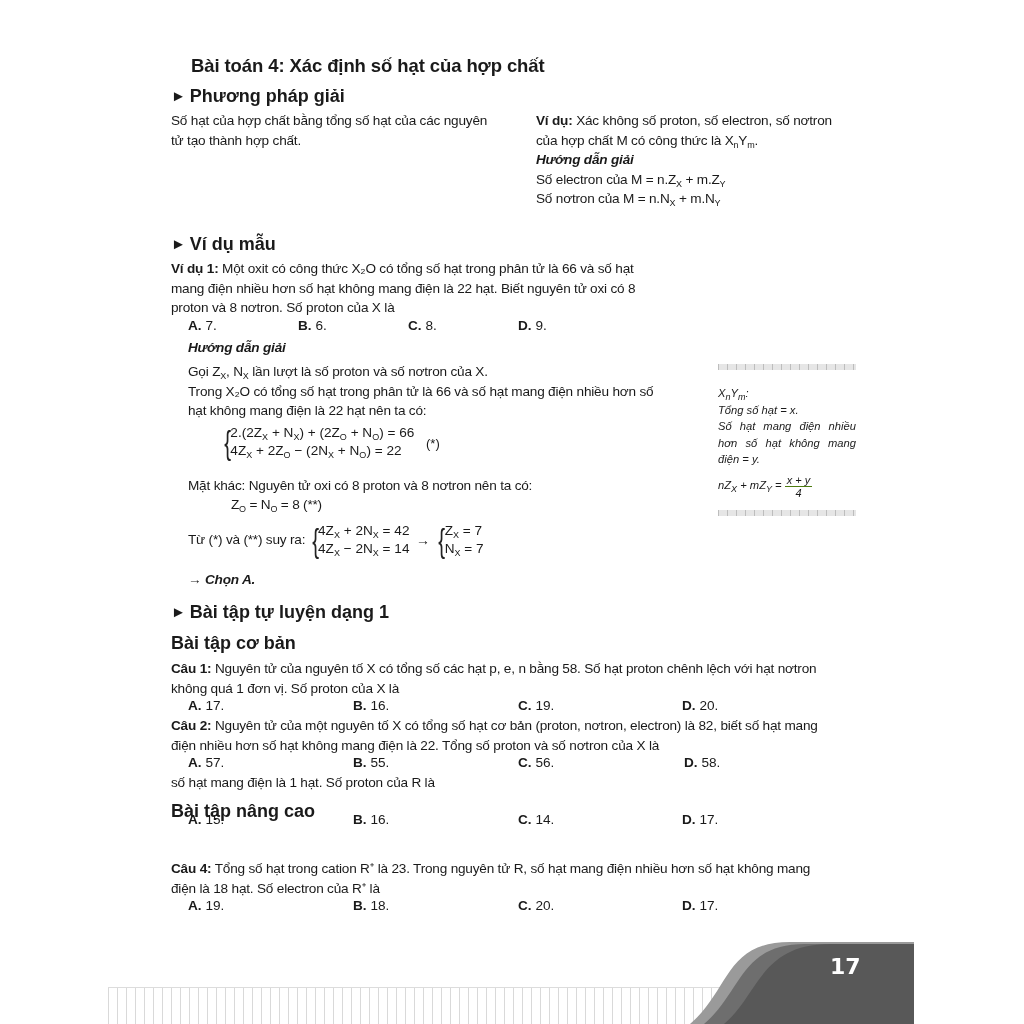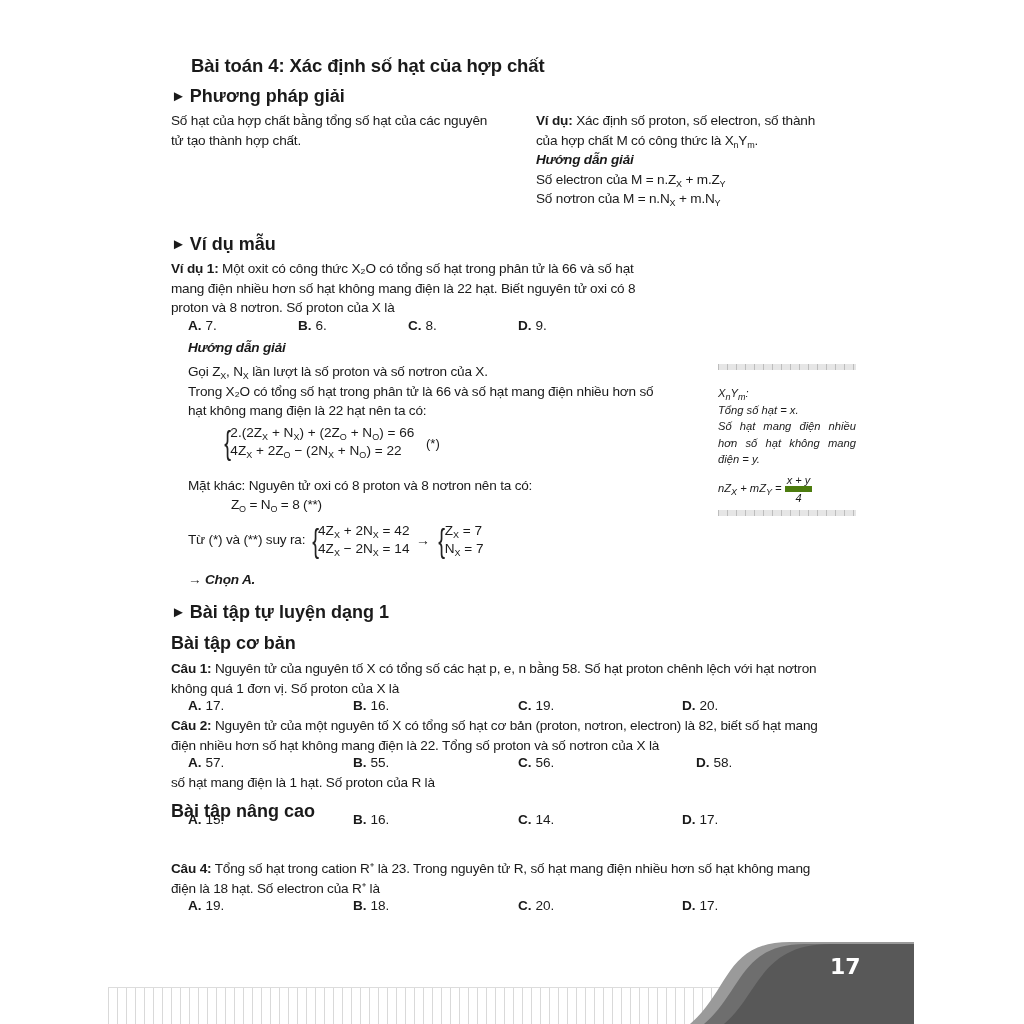--- a/index.html
+++ b/index.html
@@ -15,42 +15,42 @@
     sub { font-size: 9px; vertical-align: -3px; line-height: 0; }
     .opts { position: absolute; font-size: 13.6px; white-space: nowrap; }
     .opts span.o { position: absolute; top: 0; }
     .sys { display: inline-flex; align-items: center; vertical-align: middle; }
     .brace { font-size: 34px; font-weight: 100; line-height: 30px; transform: scaleX(0.6); display: inline-block; margin-right: -3px; color: #222; }
     .sysl { display: inline-block; font-size: 13.6px; line-height: 18px; }
     .side { position: absolute; left: 718px; width: 138px; font-size: 11.2px; line-height: 16.5px; font-style: italic; text-align: justify; }
     .dash { position: absolute; left: 718px; width: 138px; height: 6px;
       background: repeating-linear-gradient(90deg, #bdbdbd 0 1px, #e6e6e6 1px 9px); }
     .frac { display: inline-flex; flex-direction: column; align-items: center; vertical-align: middle; font-size: 11px; line-height: 12px; }
-    .frac .num { border-bottom: 6px solid #4d7c0f; padding: 0 2px; }
+    .frac .num { border-bottom: 1px solid #4d7c0f; padding: 0 2px; }
     .footer-grid { position: absolute; left: 108px; top: 987px; width: 620px; height: 37px;
       border-top: 1px solid #dcdcdc;
       background: repeating-linear-gradient(90deg, #d9d9d9 0 1px, transparent 1px 9px); }
     .pagetab { position: absolute; left: 690px; top: 940px; width: 224px; height: 84px; }
     .pagenum { position: absolute; left: 830px; top: 954px; font-size: 22px; font-weight: bold; color: #ffffff; font-family: "DejaVu Sans", sans-serif; }
   </style>
 </head>
 <body>
 
 <div class="abs h1" style="left:171px; top:55px;margin-left:20px;">Bài toán 4: Xác định số hạt của hợp chất</div>
 
 <div class="abs h2" style="left:171px; top:86px;">
   <span class="tri">►</span><span>Phương pháp giải</span>
 </div>
 <div class="abs p" style="left:171px; top:111px;">
   <div>Số hạt của hợp chất bằng tổng số hạt của các nguyên</div>
   <div>tử tạo thành hợp chất.</div>
 </div>
 
 <div class="abs p" style="left:536px; top:111px;">
-  <div><span class="b">Ví dụ:</span> <span>Xác định số proton, số electron, số thành</span></div>
+  <div><span class="b">Ví dụ:</span> <span>Xác không số proton, số electron, số nơtron</span></div>
   <div><span>của hợp chất M có công thức là X</span><sub>n</sub>Y<sub>m</sub>.</div>
   <div class="bi">Hướng dẫn giải</div>
   <div><span>Số electron của M = n.Z</span><sub>X</sub> + m.Z<sub>Y</sub></div>
   <div><span>Số nơtron của M = n.N</span><sub>X</sub> + m.N<sub>Y</sub></div>
 </div>
 
 <div class="abs h2" style="left:171px; top:234px;">
   <span class="tri">►</span><span>Ví dụ mẫu</span>
 </div>
 <div class="abs p" style="left:171px; top:259px;">
@@ -141,21 +141,21 @@
 </div>
 
 <div class="abs p" style="left:171px; top:716px;">
   <div><span class="b">Câu 2:</span> <span>Nguyên tử của một nguyên tố X có tổng số hạt cơ bản (proton, nơtron, electron) là 82, biết số hạt mang</span></div>
   <div>điện nhiều hơn số hạt không mang điện là 22. Tổng số proton và số nơtron của X là</div>
 </div>
 <div class="opts" style="left:188px; top:755px; width:560px;">
   <span class="o" style="left:0;"><b>A.</b> <span>57.</span></span>
   <span class="o" style="left:165px;"><b>B.</b> <span>55.</span></span>
   <span class="o" style="left:330px;"><b>C.</b> <span>56.</span></span>
-  <span class="o" style="left:508px;"><b>D.</b> <span>58.</span></span>
+  <span class="o" style="left:496px;"><b>D.</b> <span>58.</span></span>
 </div>
 
 <div class="abs p" style="left:171px; top:773px;">
   <div>số hạt mang điện là 1 hạt. Số proton của R là</div>
 </div>
 <div class="opts" style="left:188px; top:812px; width:560px;">
   <span class="o" style="left:0;"><b>A.</b> <span>15.</span></span>
   <span class="o" style="left:165px;"><b>B.</b> <span>16.</span></span>
   <span class="o" style="left:330px;"><b>C.</b> <span>14.</span></span>
   <span class="o" style="left:494px;"><b>D.</b> <span>17.</span></span>

